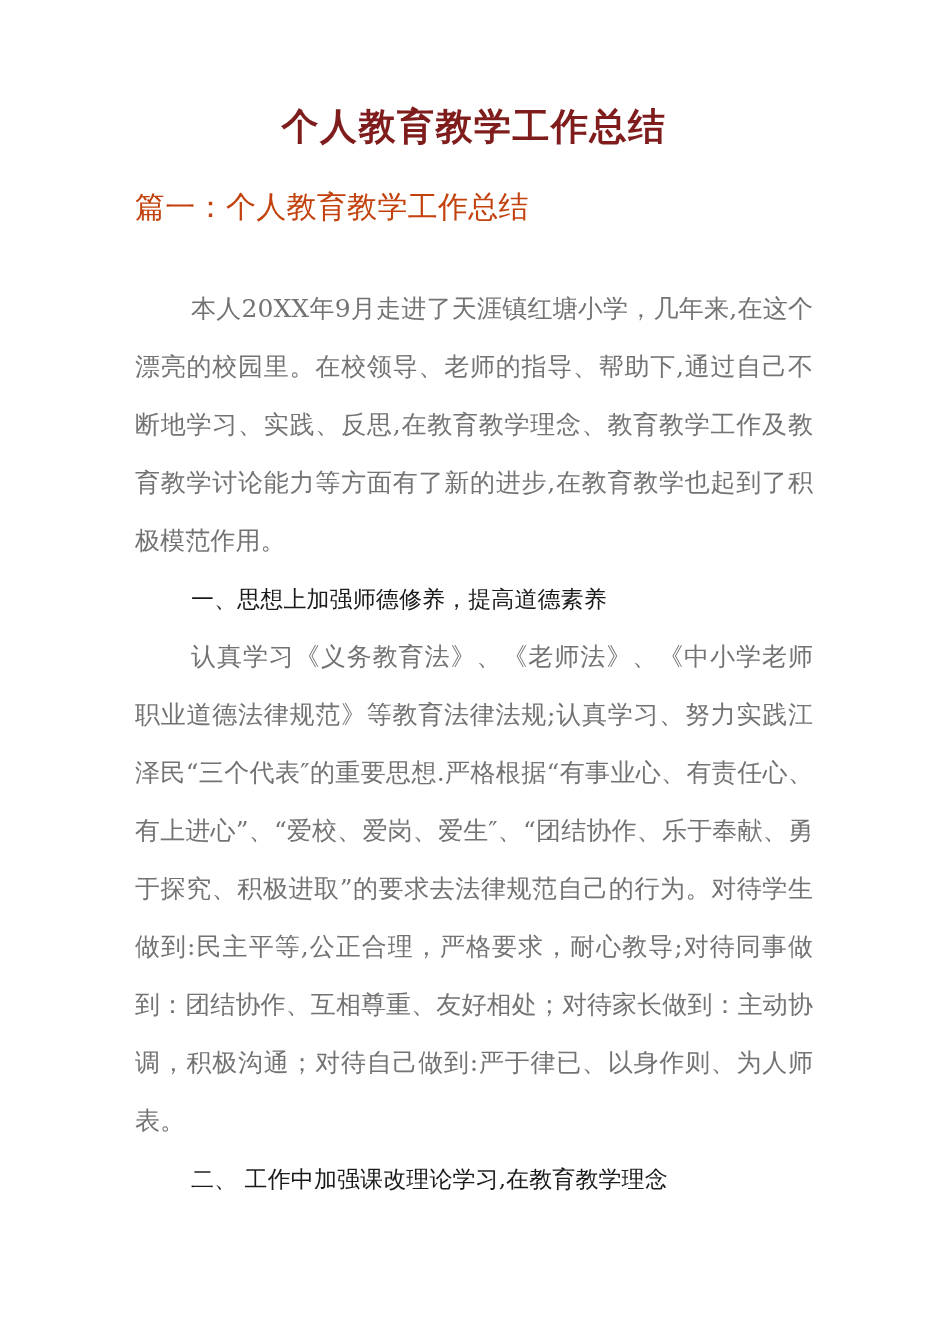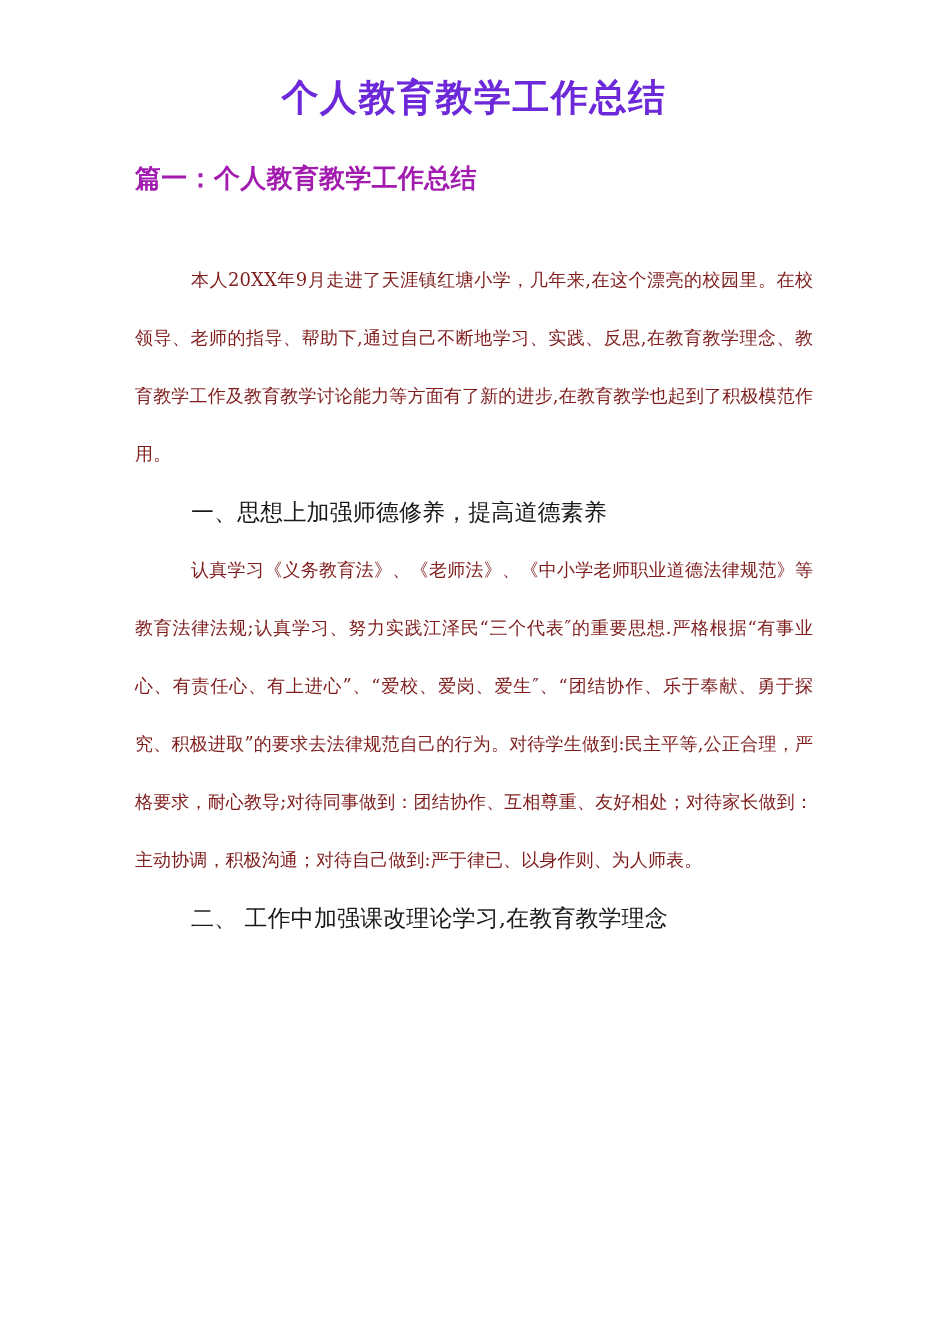--- a/index.html
+++ b/index.html
@@ -34,51 +34,50 @@
 
   
   .doc-title {
     font-family: "DejaVu Serif", "Liberation Serif", serif;
     font-weight: bold;
     font-size: 37px;
     line-height: 44px;
     text-align: center;
     letter-spacing: 1.5px;
     margin: 0;
-    padding-top: 75px;
-    color: #6d28d9;
+    padding-top: 104px;
+    color: #7f1d1d;
     white-space: pre;
   }
 
   
   .doc-subtitle {
-    font-size: 26px;
+    font-size: 30px;
     line-height: 40px;
     margin: 0;
     padding-top: 39px;
     letter-spacing: 0.3px;
-    color: #a21caf;
+    color: #c2410c;
     white-space: pre;
-    font-weight: bold;
   }
 
   
   .gap-after-subtitle {
     height: 53px;
   }
 
   
   .para {
-    font-size: 18px;
+    font-size: 25px;
     line-height: 58px;
     margin: 0;
     text-align: justify;
     text-justify: inter-character;
     letter-spacing: 0.1px;
-    color: #7f1d1d;
+    color: #737373;
     text-indent: 56px;
   }
 
   
   .heading {
     font-size: 23px;
     line-height: 58px;
     margin: 0;
     letter-spacing: 0.1px;
     color: #1a1a1a;

